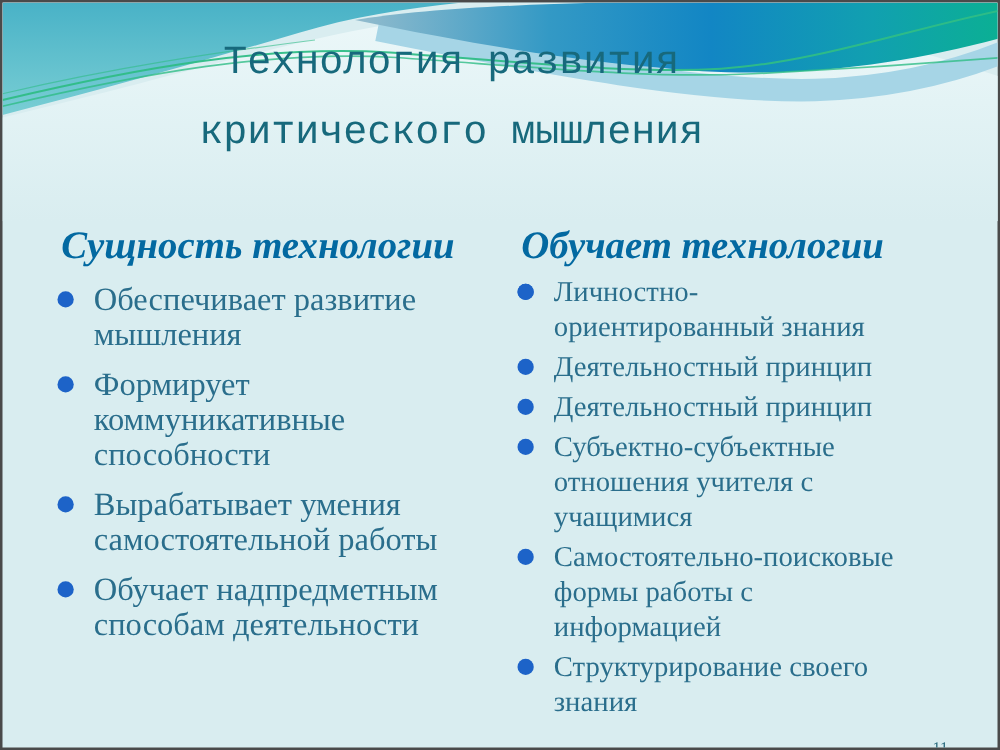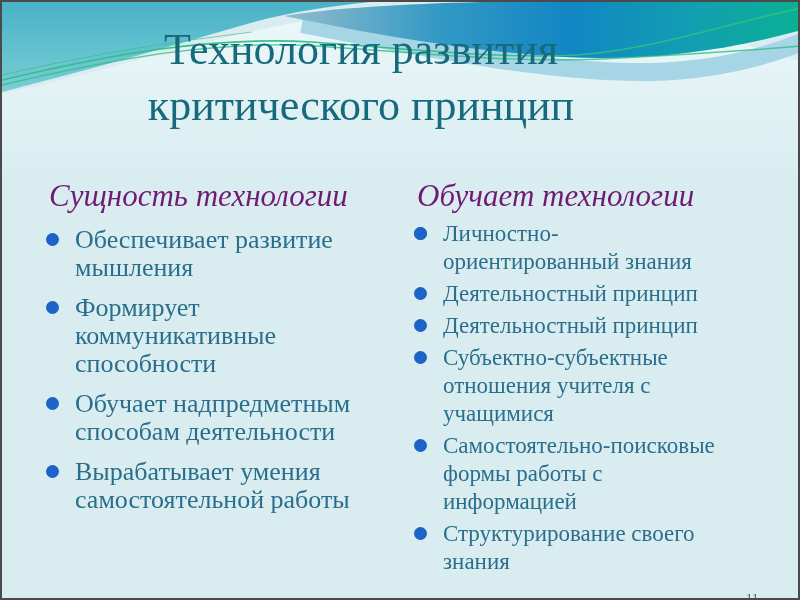--- a/index.html
+++ b/index.html
@@ -9,34 +9,34 @@
     box-sizing:border-box;
     background:#d9edf0;
     border:2px solid #4a4a4a;
     overflow:hidden;
     font-family:"Liberation Serif", serif;
   }
   .waves { position:absolute; top:0; left:0; display:block; }
   .title {
     position:absolute; top:20px; left:53px; width:612px;
     text-align:center;
-    font-family:Liberation Serif, serif;
-    font-size:44px; line-height:56px;
+    font-family:Liberation Mono, monospace;
+    font-size:32px; line-height:56px;
     color:#17697c;
     z-index:2;
   }
   .title div { white-space:nowrap; }
   .col { position:absolute; top:176px; z-index:2; }
   .col-left  { left:40px;  width:345px; }
   .col-right { left:408px; width:318px; }
   .col h2 {
     margin:0 0 6px 7px;
     font-size:31px; line-height:36px;
-    font-weight:normal; font-style:italic;
-    color:#701a75;
+    font-weight:bold; font-style:italic;
+    color:#0369a1;
   }
   .col ul { list-style:none; margin:0; padding:0; }
   .col li {
     position:relative;
     padding-left:33px;
     margin-bottom:4px;
     color:#2a6e8c;
   }
   .col-left  li { font-size:26px; line-height:28px;margin-top:12px; }
   .col-right li { font-size:23px; line-height:28px; }
@@ -85,41 +85,41 @@
 
     <path d="M480,0 C400,2 330,6 282,14 C390,36 470,49 560,55 C650,60 730,47 800,28 L800,0 Z" fill="url(#bandGrad)"></path>
 
     <path d="M0,73 C90,52 170,40 250,30" fill="none" stroke="#2fbd86" stroke-width="1" opacity="0.6"></path>
     <path d="M0,78 C110,52 210,34 310,40 C420,48 500,57 575,53 C650,48 730,20 800,6" fill="none" stroke="#2fbd86" stroke-width="1.6" opacity="0.95"></path>
     <path d="M0,83 C115,56 215,38 315,44 C430,52 515,61 600,57 C680,53 750,48 800,44" fill="none" stroke="#2fbd86" stroke-width="1.4" opacity="0.8"></path>
   </svg>
 
   <div class="title">
     <div>Технология развития</div>
-    <div>критического принцип</div>
+    <div>критического мышления</div>
   </div>
 
   <div class="col col-left">
     <h2>Сущность технологии</h2>
     <ul>
       <li>
         <span class="dot"></span>
         <span>Обеспечивает развитие мышления</span>
       </li>
       <li>
         <span class="dot"></span>
         <span>Формирует коммуникативные способности</span>
       </li>
       <li>
         <span class="dot"></span>
-        <span>Обучает надпредметным способам деятельности</span>
+        <span>Вырабатывает умения самостоятельной работы</span>
       </li>
       <li>
         <span class="dot"></span>
-        <span>Вырабатывает умения самостоятельной работы</span>
+        <span>Обучает надпредметным способам деятельности</span>
       </li>
     </ul>
   </div>
 
   <div class="col col-right">
     <h2>Обучает технологии</h2>
     <ul>
       <li>
         <span class="dot"></span>
       </li>

